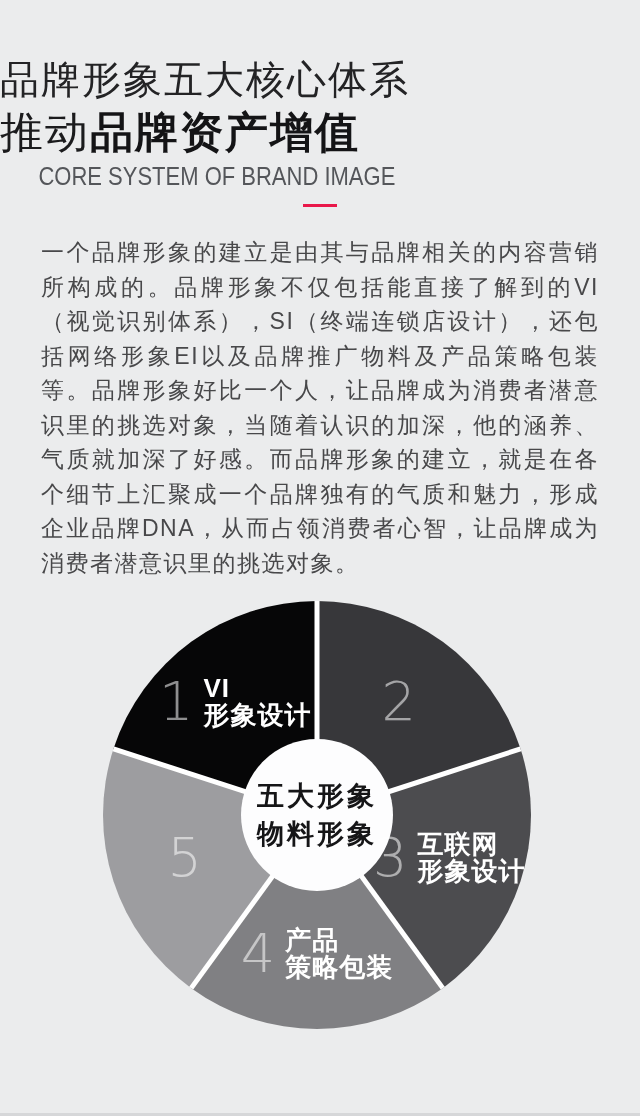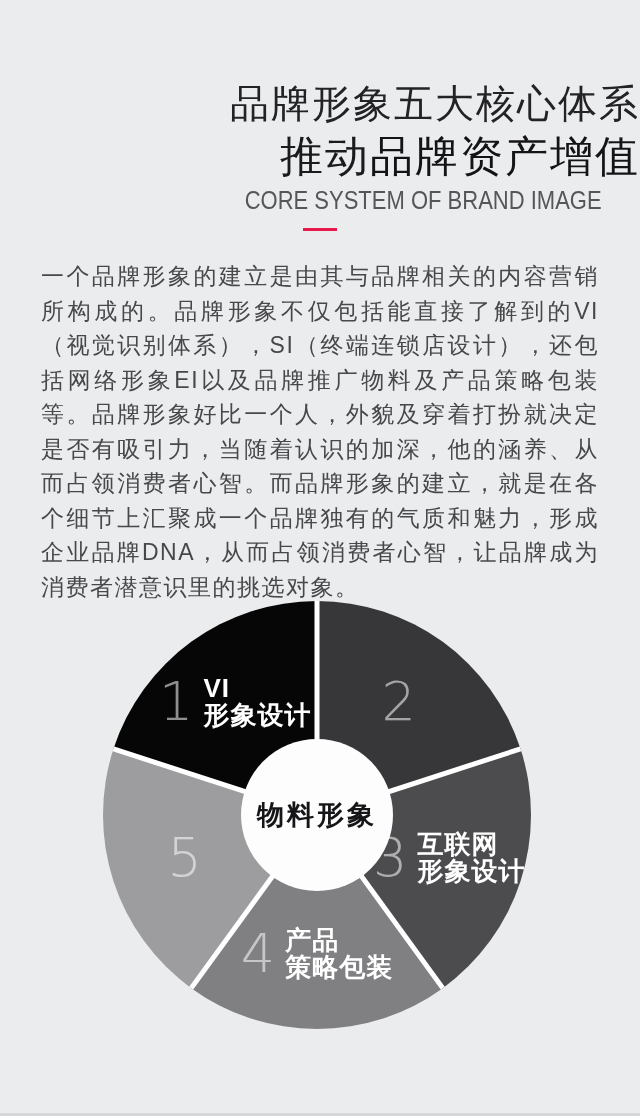--- a/index.html
+++ b/index.html
@@ -5,30 +5,30 @@
   html,body{margin:0;padding:0;}
   body{
     width:640px;height:1116px;
     font-family:"Liberation Sans","DejaVu Sans",sans-serif;
     background:#ebeced;
     overflow:hidden;
   }
   .page{position:relative;width:640px;height:1116px;background:#ebeced;}
 
   
-  .header{padding-top:80px;text-align:right;}
+  .header{padding-top:56px;text-align:left;}
   .title-line1{
     margin:0;font-size:39px;font-weight:300;color:#232325;
     letter-spacing:2px;line-height:48px;
   }
   .title-line2{
     margin:2px 0 0 0;font-size:43px;color:#1b1b1d;
     letter-spacing:2px;line-height:52px;font-weight:300;
   }
-  .title-line2 .bold{font-weight:400;color:#141416;}
+  .title-line2 .bold{font-weight:700;color:#141416;}
   .subtitle-en{
     margin-top:3px;font-size:25px;font-weight:300;color:#54565a;
     line-height:30px;letter-spacing:0px;
     transform:scaleX(0.88);transform-origin:center;
   }
   .red-divider{width:34px;height:3px;margin:13px auto 0 auto;}
 
   
   .intro{
     width:558px;margin:28px auto 0 auto;
@@ -65,21 +65,21 @@
 
 <div class="page">
 
   <div class="header">
     <h1 class="title-line1">品牌形象五大核心体系</h1>
     <h2 class="title-line2"><span>推动</span><span class="bold">品牌资产增值</span></h2>
     <div class="subtitle-en">CORE SYSTEM OF BRAND IMAGE</div>
     <div class="red-divider" id="red-divider" style="background: rgb(233, 24, 74);"></div>
   </div>
 
-  <p class="intro">一个品牌形象的建立是由其与品牌相关的内容营销所构成的。品牌形象不仅包括能直接了解到的VI（视觉识别体系），SI（终端连锁店设计），还包括网络形象EI以及品牌推广物料及产品策略包装等。品牌形象好比一个人，外貌及穿着打扮就决定是否有吸引力，当随着认识的加深，他的涵养、从而占领消费者心智。而品牌形象的建立，就是在各个细节上汇聚成一个品牌独有的气质和魅力，形成企业品牌DNA，从而占领消费者心智，让品牌成为消费者潜意识里的挑选对象。</p>
+  <p class="intro">一个品牌形象的建立是由其与品牌相关的内容营销所构成的。品牌形象不仅包括能直接了解到的VI（视觉识别体系），SI（终端连锁店设计），还包括网络形象EI以及品牌推广物料及产品策略包装等。品牌形象好比一个人，让品牌成为消费者潜意识里的挑选对象，当随着认识的加深，他的涵养、气质就加深了好感。而品牌形象的建立，就是在各个细节上汇聚成一个品牌独有的气质和魅力，形成企业品牌DNA，从而占领消费者心智，让品牌成为消费者潜意识里的挑选对象。</p>
 
   <div class="chart">
     <svg id="pie-svg" width="440" height="440" viewBox="0 0 440 440">
         <path d="M 220 220 L 16.47390551283712 153.8703632037613 A 214 214 0 0 1 219.99999999999994 6 Z" fill="#060607"></path>
         <path d="M 220 220 L 220 6 A 214 214 0 0 1 423.5260944871628 153.87036320376126 Z" fill="#37373a"></path>
         <path d="M 220 220 L 423.5260944871628 153.87036320376126 A 214 214 0 0 1 345.7860439905893 393.12963679623874 Z" fill="#4c4c4f"></path>
         <path d="M 220 220 L 345.7860439905893 393.12963679623874 A 214 214 0 0 1 94.21395600941078 393.12963679623874 Z" fill="#808083"></path>
         <path d="M 220 220 L 94.21395600941078 393.12963679623874 A 214 214 0 0 1 16.47390551283712 153.8703632037613 Z" fill="#9d9da0"></path>
         <line x1="220" y1="220" x2="16.47390551283712" y2="153.8703632037613" stroke="#ffffff" stroke-width="5"></line>
         <line x1="220" y1="220" x2="220" y2="6" stroke="#ffffff" stroke-width="5"></line>
@@ -102,18 +102,19 @@
         </div>
         <div class="slice-label" style="left: 220px; top: 359.1px;">
           <span class="num">4</span>
           <span class="txt">产品<br>策略包装</span>
         </div>
         <div class="slice-label" style="left: 87.708px; top: 262.984px;">
           <span class="num">5</span>
         </div>
       </div>
     <div class="center-label">
+      <div>五大形象</div>
       <div>物料形象</div>
     </div>
   </div>
 
   <div class="bottom-edge"></div>
 </div>
 
 </body></html>

